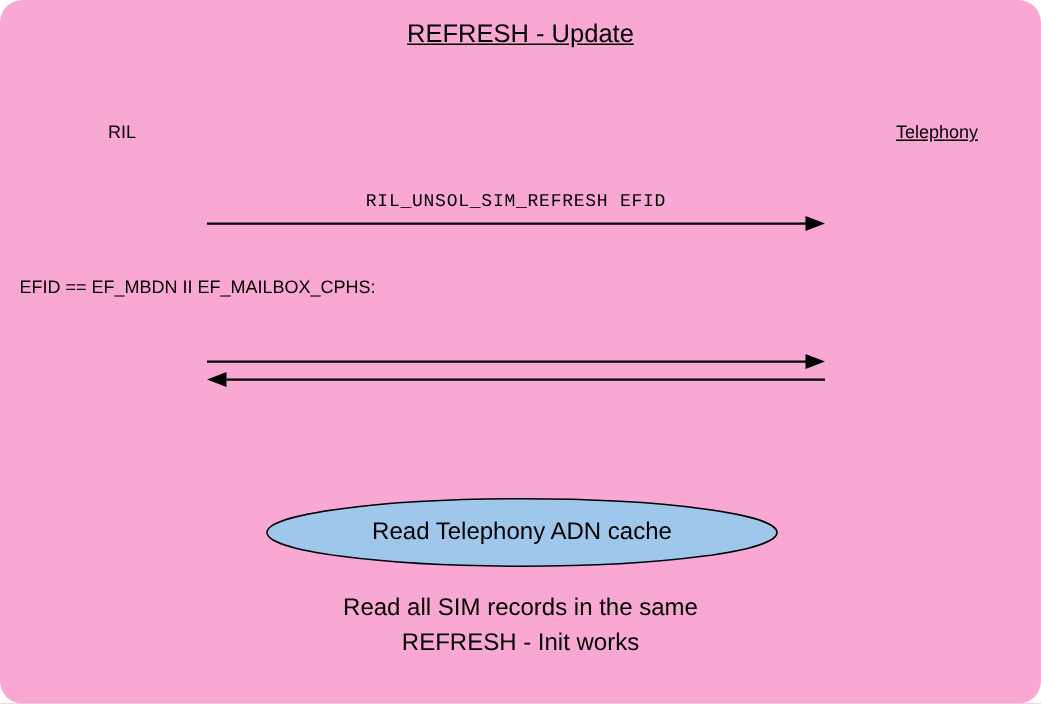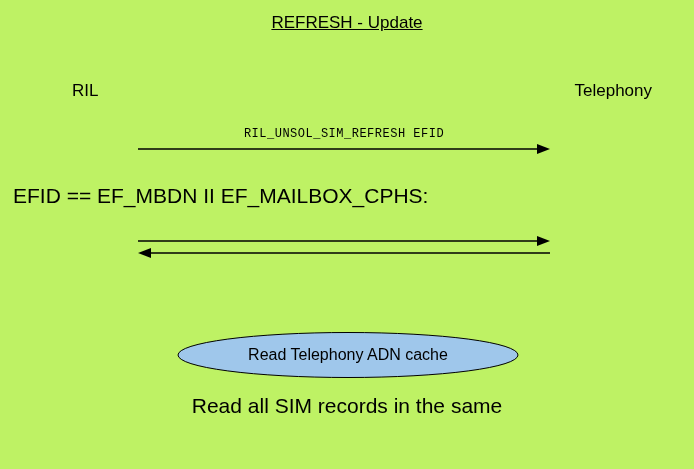--- a/index.html
+++ b/index.html
@@ -1,63 +1,64 @@
 <!DOCTYPE html>
 <html><head>
 <meta charset="utf-8">
 <style>
   html, body { margin: 0; padding: 0; }
   .canvas {
     position: relative;
     width: 694px;
     height: 469px;
-    background: #bef264;
+    background: #f9a8d4;
     color: #000;
     font-family: "Liberation Sans", sans-serif;
     overflow: hidden;
+    border-radius: 15px;
   }
   .abs { position: absolute; }
   .title {
     top: 13px; left: 0; width: 100%;
     text-align: center;
     font-size: 17px;
     text-decoration: underline;
   }
-  .actor { font-size: 17px; }
+  .actor { font-size: 12px; }
   .actor-left  { left: 72px;  top: 81px; }
-  .actor-right { right: 42px; top: 81px; }
+  .actor-right { right: 42px; top: 81px; text-decoration: underline; }
   .msg-label {
     left: 138px; width: 412px;
     text-align: center;
     font-family: "Liberation Mono", monospace;
     font-size: 12px;
     letter-spacing: 0.5px;
   }
   .msg1-label { top: 127px; }
   .msg2-label { top: 223px; }
   .arrow-svg { display: block; }
   .arrow1 { left: 138px; top: 142px; }
   .arrow2 { left: 138px; top: 236px; }
   .condition {
     left: 13px;
-    font-size: 21px;
+    font-size: 12px;
   }
   .condition1 { top: 184px; }
   .condition2 { top: 289px; }
   .ellipse-box { left: 176px; top: 331px; }
   .ellipse-label {
     left: 176px; top: 331px;
     width: 344px; height: 48px;
     display: flex; align-items: center; justify-content: center;
     font-size: 16px;
   }
   .footer {
     top: 394px; left: 0; width: 100%;
     text-align: center;
-    font-size: 21px;
+    font-size: 16px;
     line-height: 23px;
   }
 </style>
 </head>
 <body>
 
 <div class="canvas">
 
   <div class="abs title">REFRESH - Update</div>
 
@@ -80,15 +81,16 @@
   </svg>
 
 
   <svg class="abs ellipse-box" width="344" height="48">
     <ellipse cx="172" cy="24" rx="170" ry="22.5" stroke="#000" stroke-width="1" fill="#9fc7eb"></ellipse>
   </svg>
   <div class="abs ellipse-label">Read Telephony ADN cache</div>
 
   <div class="abs footer">
     <div>Read all SIM records in the same</div>
+    <div>REFRESH - Init works</div>
   </div>
 
 </div>
 
 </body></html>

